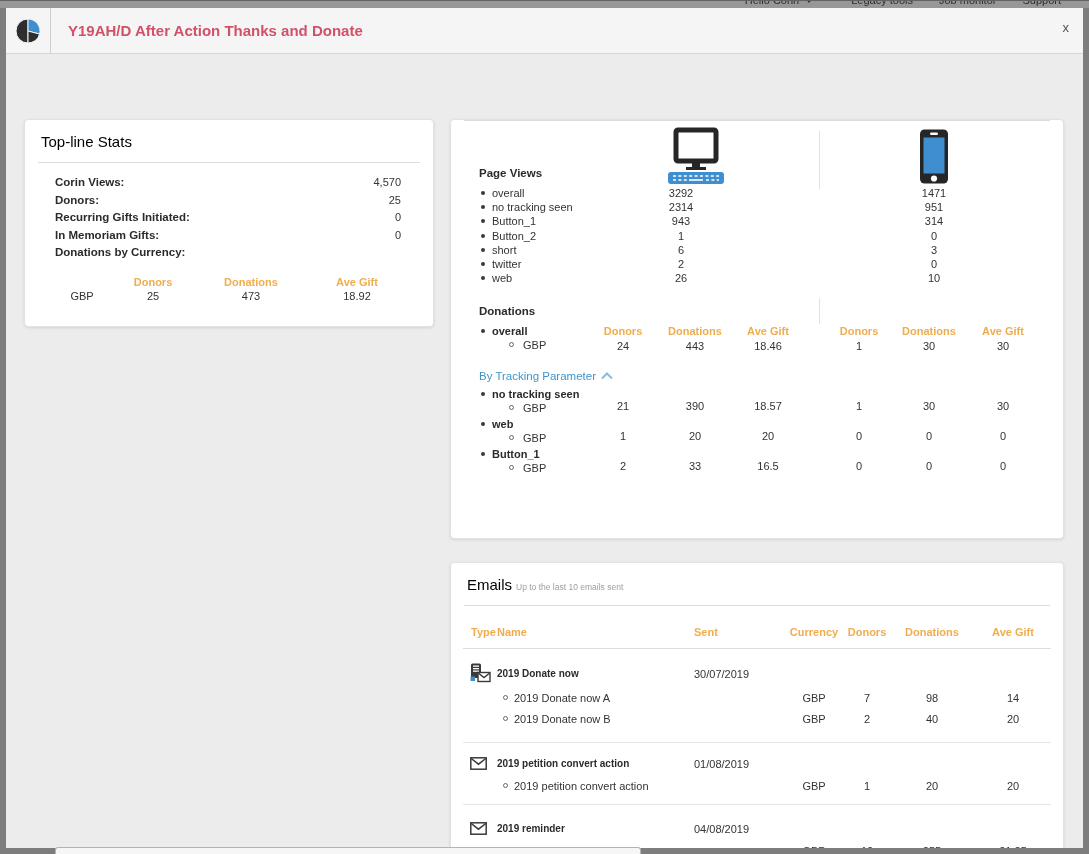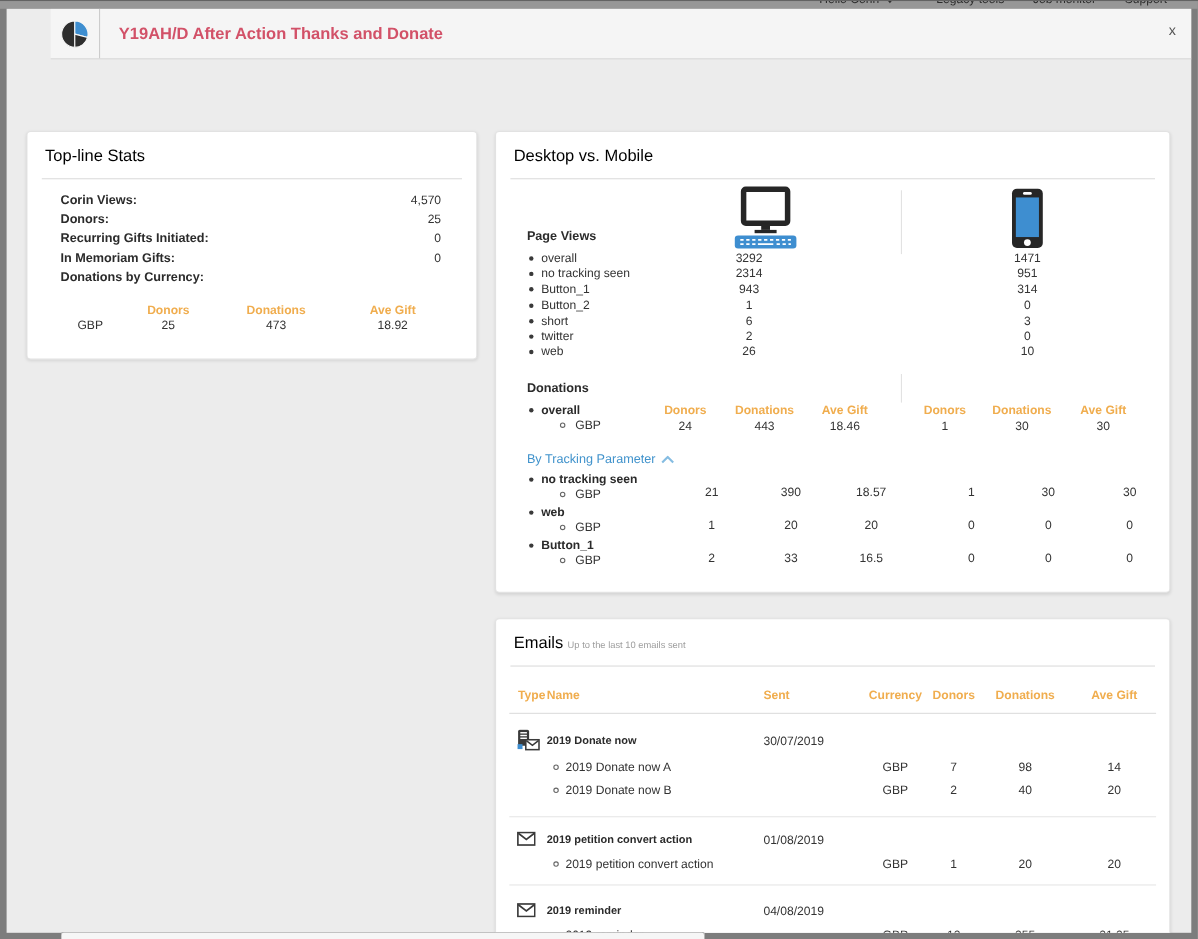--- a/index.html
+++ b/index.html
@@ -10,21 +10,21 @@
 
   
   .topstrip { position:absolute; top:0; left:0; right:0; height:7px; background:#979797; overflow:hidden; }
   .nav { position:absolute; top:-7px; right:28px; display:flex; align-items:center; gap:26px;
          font-size:11px; line-height:13px; color:#2c2c2c; white-space:nowrap; }
   .nav-user { margin-right:12px; display:inline-flex; align-items:center; }
   .caret-down { display:inline-block; width:0; height:0; border-left:4px solid transparent;
                 border-right:4px solid transparent; border-top:5px solid #333; margin-left:6px; }
 
   
-  .page { position:absolute; top:7px; left:6px; right:6px; bottom:6px; background:#ececec; overflow:hidden;padding-left:40px; }
+  .page { position:absolute; top:7px; left:6px; right:6px; bottom:6px; background:#ececec; overflow:hidden; }
   .header { position:relative; height:46px; background:#f5f5f5; border-bottom:1px solid #d6d6d6; display:flex; align-items:center; }
   .logo-box { width:45px; height:100%; border-right:1px solid #cccccc; display:flex; align-items:center; justify-content:center; }
   .header-title { margin-left:17px; font-size:15px; font-weight:bold; color:#d25168; }
   .close-x { position:absolute; top:13px; right:14px; font-size:13px; color:#555; cursor:pointer; line-height:13px; }
 
   .content { position:absolute; top:46px; left:0; right:0; bottom:0; }
 
   .card { position:absolute; background:#fff; border:1px solid #e2e2e2; border-radius:4px; box-shadow:0 1px 3px rgba(0,0,0,.10); }
   .card-head { padding:13px 16px 11px 16px; }
   .card-title { font-size:15px; color:#000000; }
@@ -67,21 +67,21 @@
   .don-overall { position:absolute; top:204px; left:0; right:0; height:34px; }
   .don-overall .oh { position:absolute; top:0; }
   .don-overall .val { position:absolute; top:15px;text-align:center; }
   .g-label { position:absolute; top:0; left:0; right:0; height:14px; }
   .g-label .pv-label { font-weight:bold; color:#2b2b2b; }
   .g-sub { position:absolute; top:14px; left:14px; right:0; height:14px; }
   .g-sub .pv-label { left:58px; }
   .g-sub .ring { left:44px; }
   .tracking-link { top:249px; left:28px; font-size:11.5px; color:#4193cc; cursor:pointer; display:flex; align-items:center; gap:5px; }
   .don-group { position:absolute; left:0; right:0; height:30px; }
-  .don-group .val { position:absolute; top:12px;margin-left:24px; }
+  .don-group .val { position:absolute; top:12px; }
   .dg1 { top:267px; } .dg2 { top:297px; } .dg3 { top:327px; }
 
   
   .card.emails { left:444px; top:508px; width:614px; height:315px; }
   .em-body { position:relative; height:270px; }
   .e-sent { left:243px; } .e-cur { left:363px; } .e-don { left:416px; } .e-dns { left:481px; } .e-avg { left:562px; }
   .em-colhead { top:20px; }
   .em-colhead .oh { position:absolute; top:0; }
   .h-type { left:20px; } .h-name { left:46px; }
   .em-div { position:absolute; left:12px; right:12px; border-top:1px solid #e6e6e6; }
@@ -164,21 +164,20 @@
           <span class="cur cur-head cur-c2 oh">Donations</span>
           <span class="cur cur-head cur-c3 oh">Ave Gift</span>
           <span class="cur cur-val cur-c0 val">GBP</span>
           <span class="cur cur-val cur-c1 val">25</span>
           <span class="cur cur-val cur-c2 val">473</span>
           <span class="cur cur-val cur-c3 val">18.92</span>
         </div>
       </section>
 
       <section class="card dvm">
-        <div class="card-head"><span class="card-title">Desktop vs. Mobile</span></div>
         <div class="hdiv"></div>
         <div class="dvm-body">
 
           <div class="abs desktop-icon">
             <svg width="58" height="58" viewBox="0 0 58 58">
               <rect x="9" y="3" width="40" height="31" rx="2" fill="#fff" stroke="#262626" stroke-width="5"></rect>
               <rect x="25" y="34" width="8" height="6" fill="#262626"></rect>
               <rect x="19" y="40" width="20" height="3" fill="#262626"></rect>
               <rect x="1" y="45" width="56" height="12" rx="3" fill="#3e8ed0"></rect>
               <line x1="6" y1="49" x2="52" y2="49" stroke="#fff" stroke-width="1.6" stroke-dasharray="3,2.4"></line>

